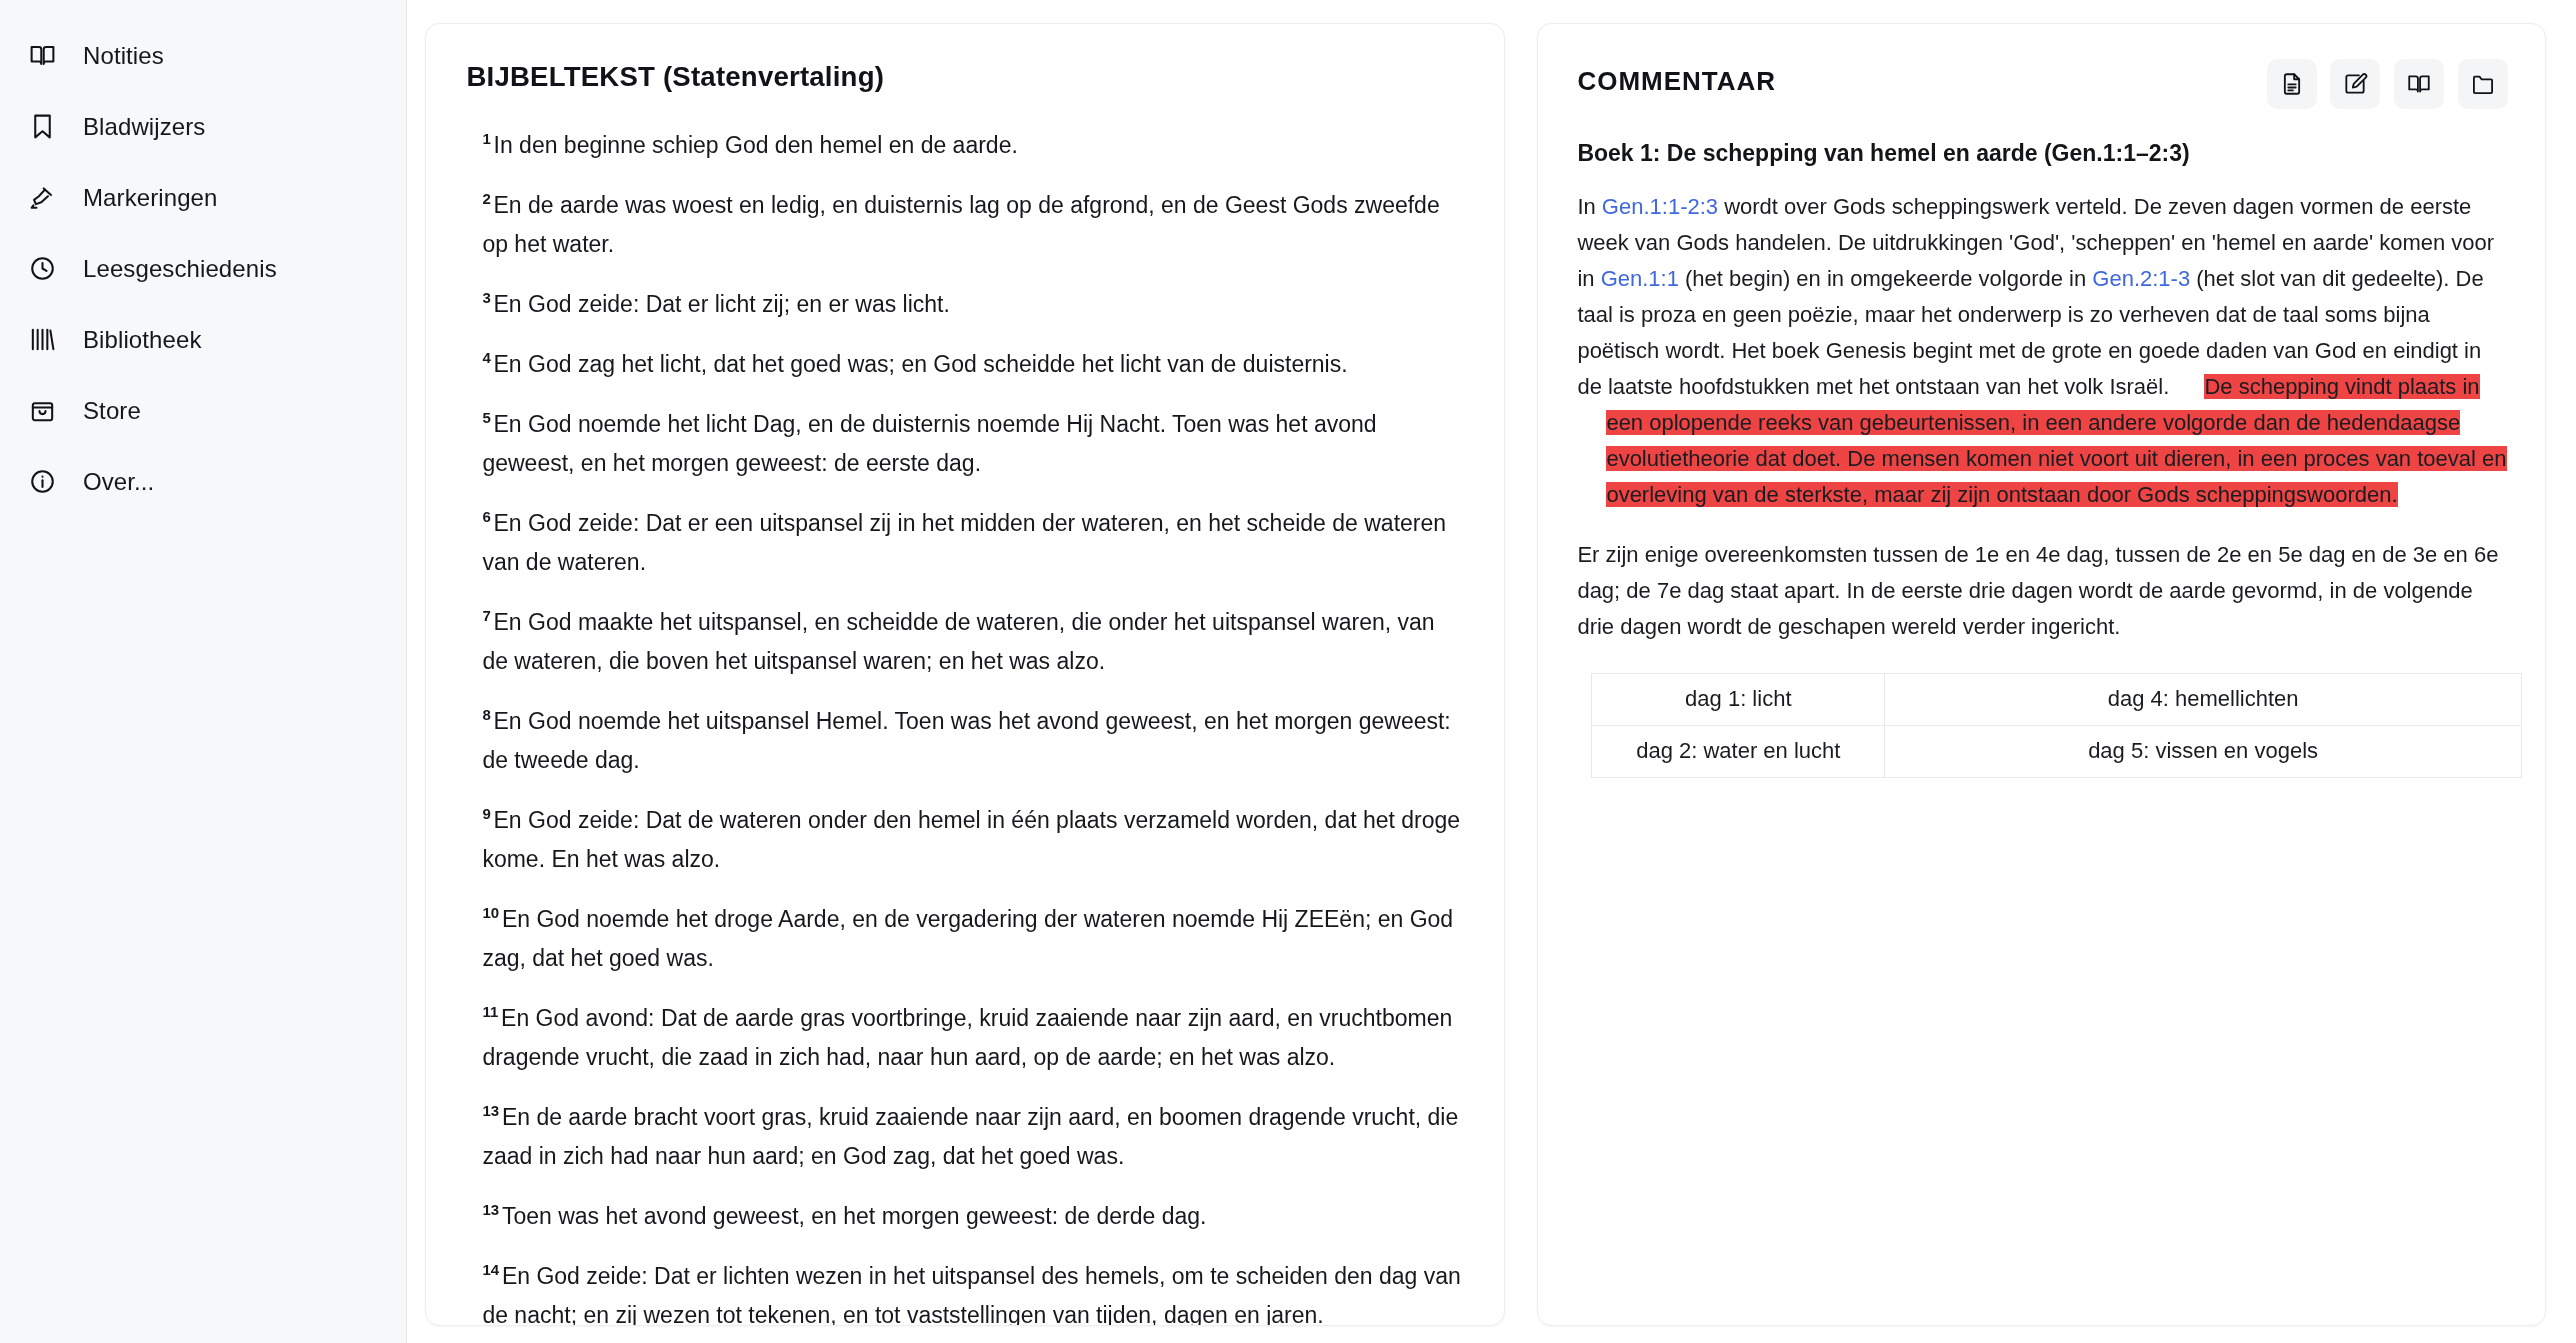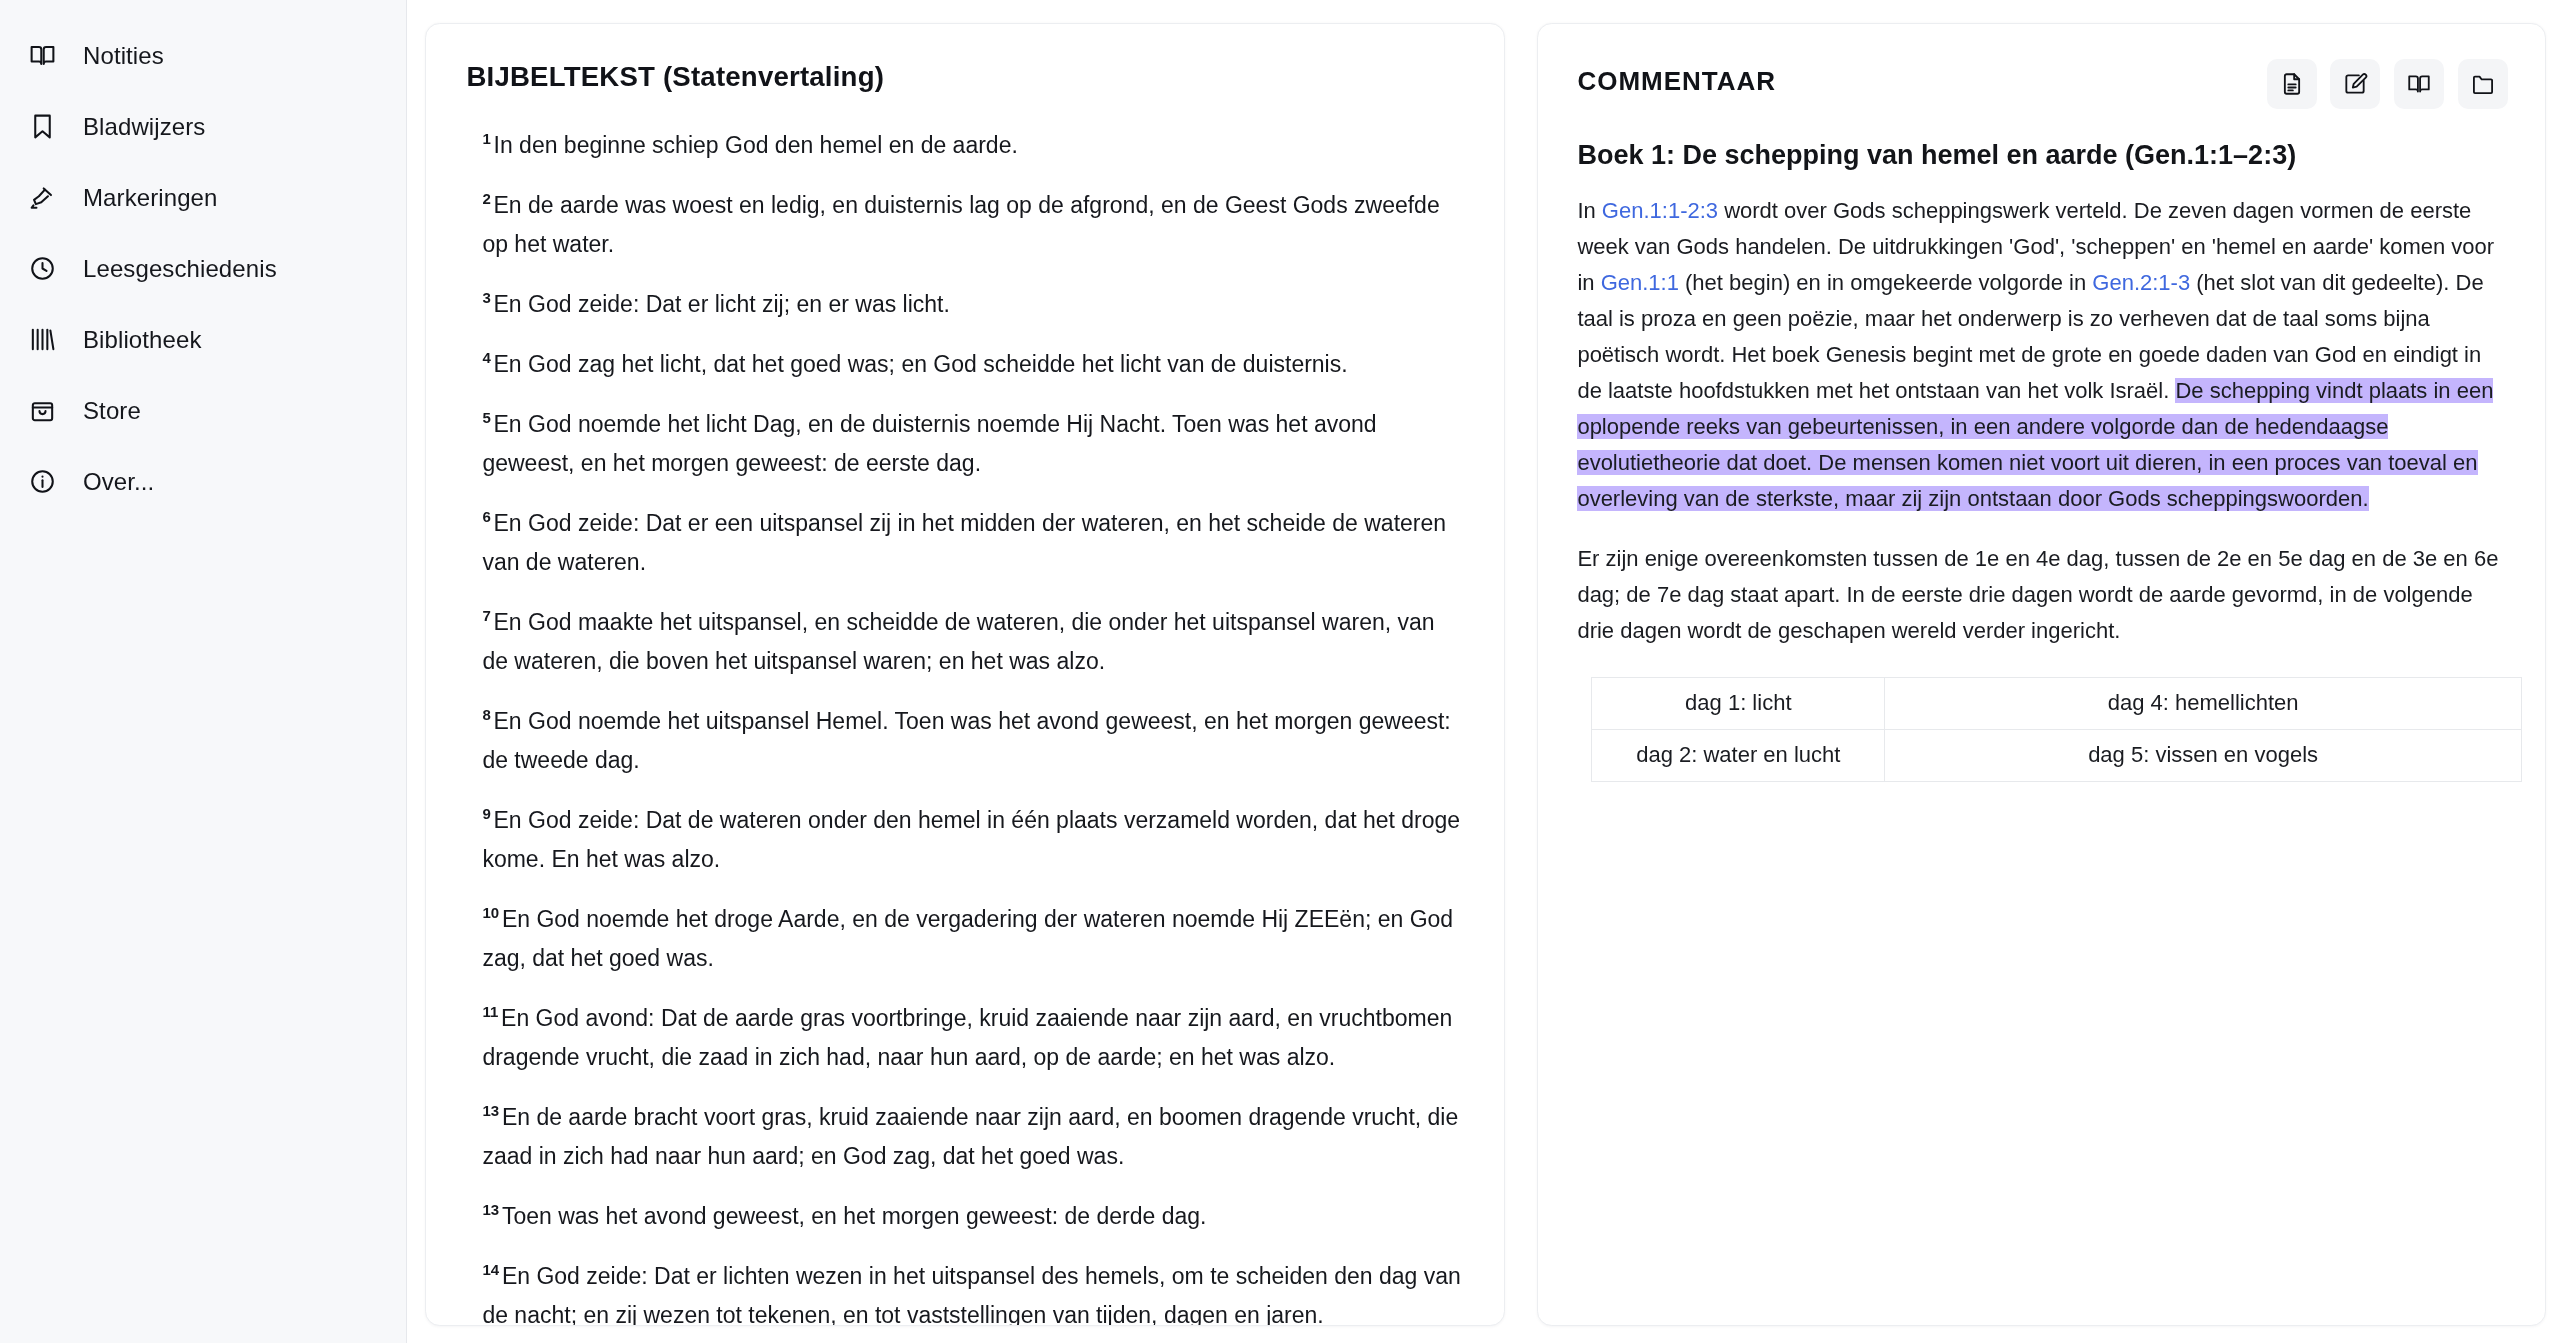--- a/index.html
+++ b/index.html
@@ -110,38 +110,39 @@
     border-radius: 10px;
     background: #f4f5f7;
     border: none;
     display: flex; align-items: center; justify-content: center;
     cursor: pointer;
     padding: 0;
   }
   .tool-btn svg { display:block; }
 
   .comment-subtitle {
-    font-size: 27px;
+    font-size: 23px;
     font-weight: bold;
     color: #131519;
     margin: 0 0 22px 0;
   }
   .comment-p {
     font-size: 22px;
     line-height: 36px;
     color: #1a1c21;
     margin: 0 0 24px 0;
   }
   .comment-p a, .reflink {
     color: #3f68df;
     text-decoration: none;
   }
   .hl {
-    background: #c4b5fd;
+    background: #ef4444;
     box-decoration-break: clone;
+    margin-left: 29px;
     -webkit-box-decoration-break: clone;
   }
 
   
   .days-table {
     width: 100%;
     border-collapse: collapse;
     margin-top: 27.6px;
     table-layout: fixed;
     margin-left: 14px;

